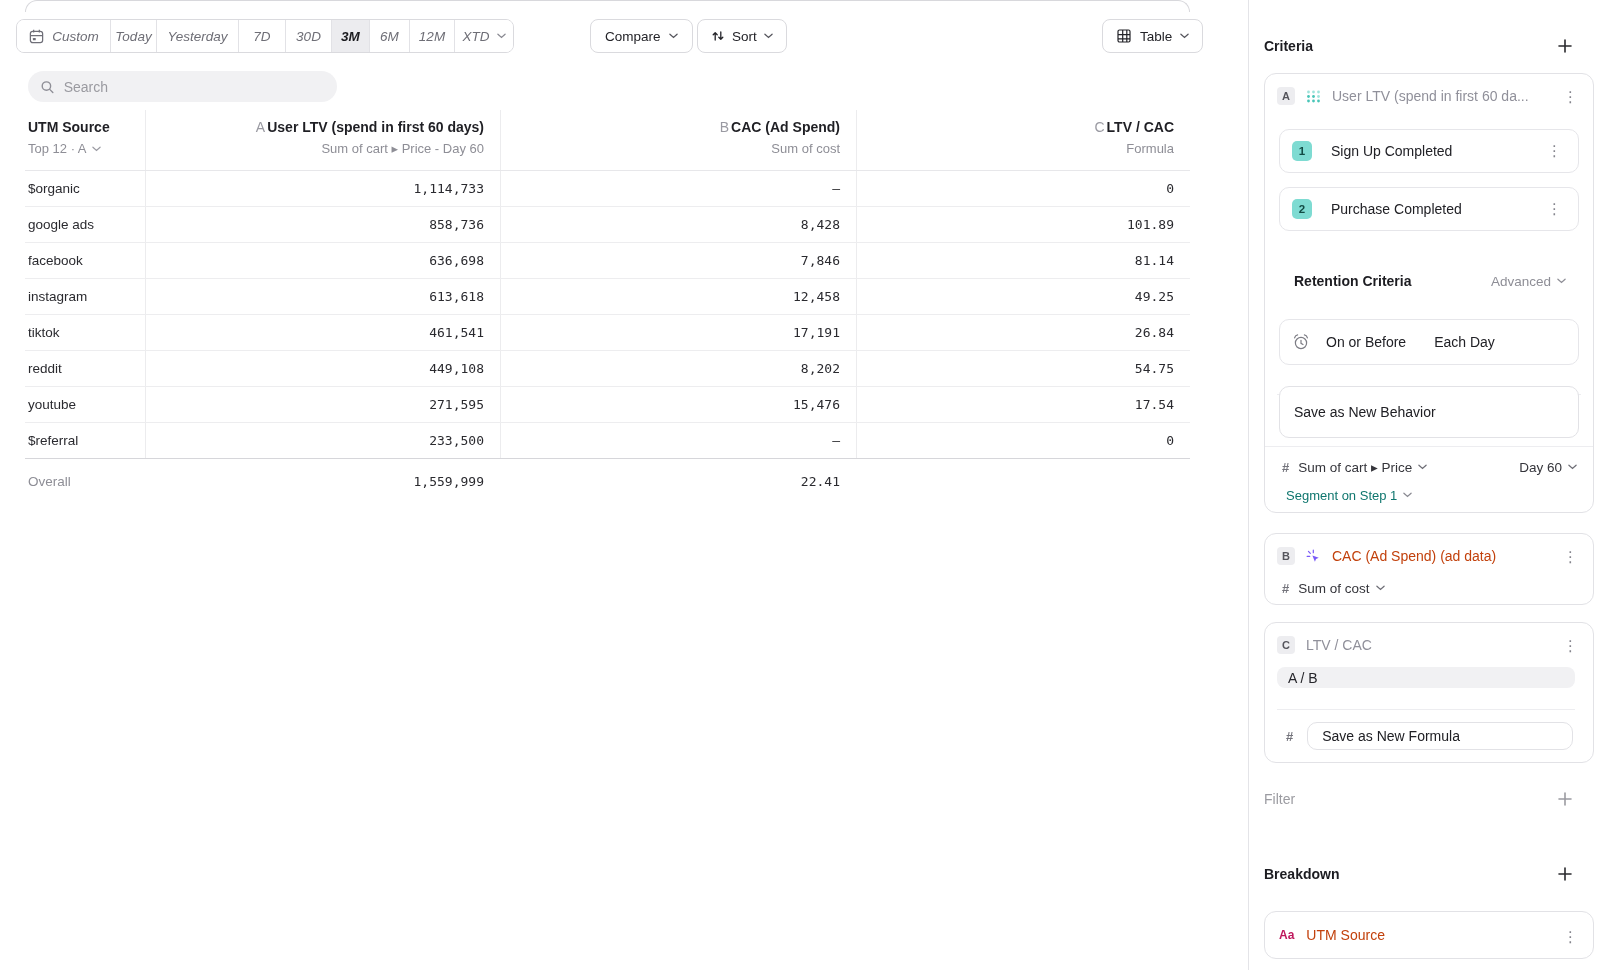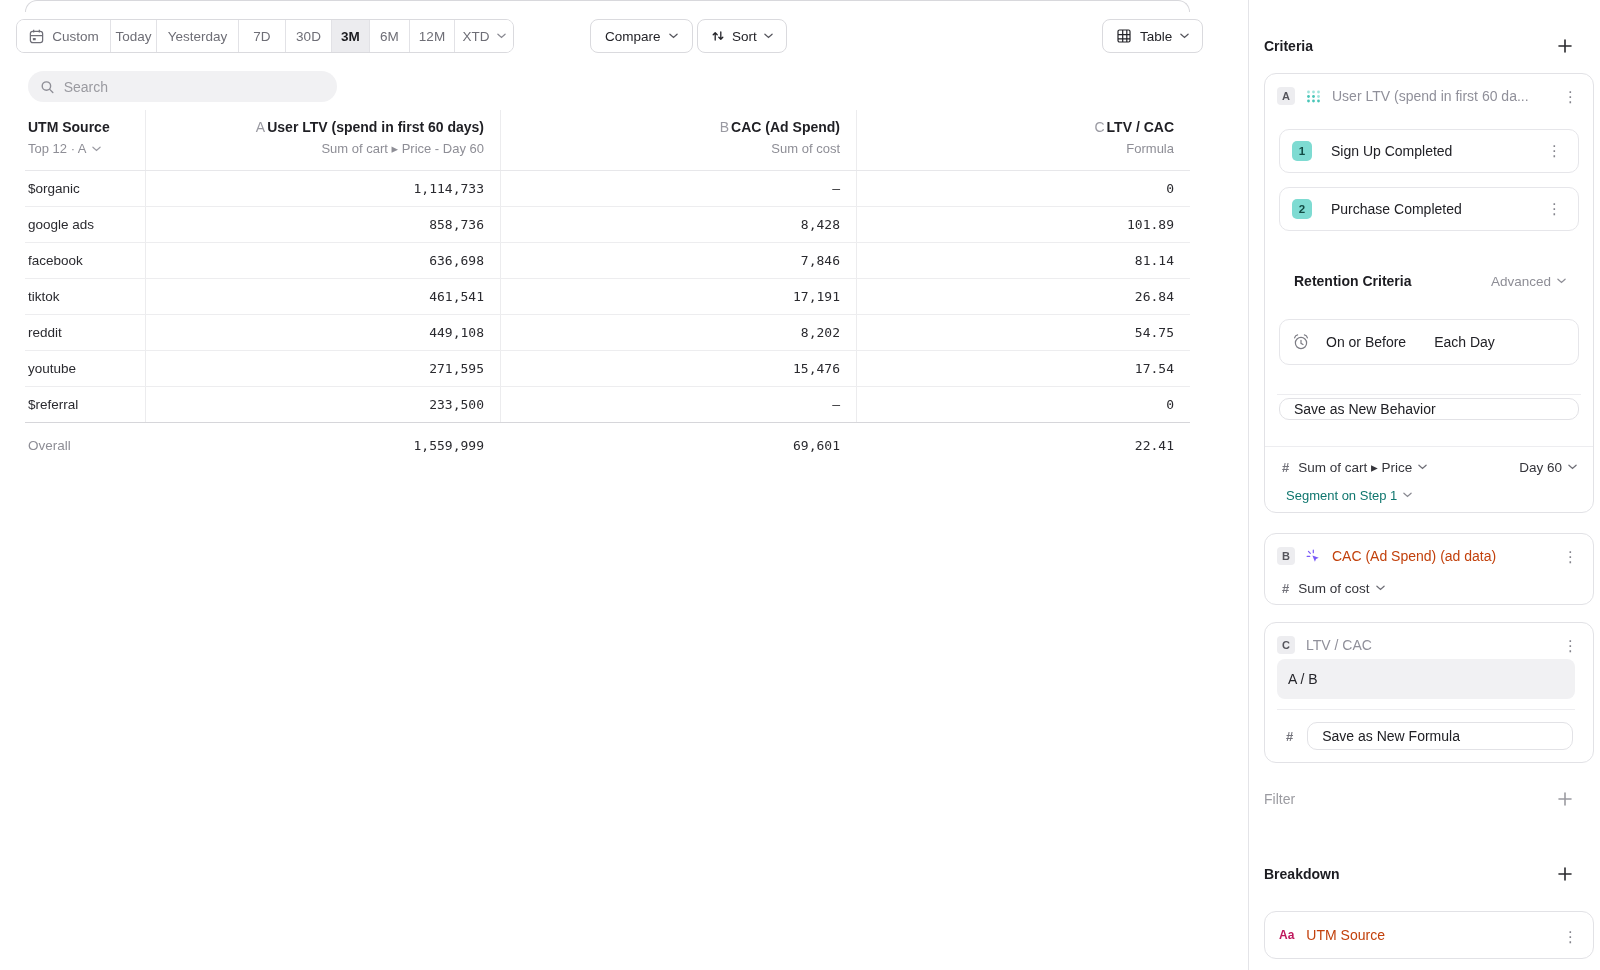--- a/index.html
+++ b/index.html
@@ -10,21 +10,21 @@
   
   #canvas-edge { left:25px; top:0; width:1165px; height:12px;
     border:1px solid #d8d8dc; border-bottom:none; border-radius:12px 12px 0 0; }
 
   
   .btn { display:flex; align-items:center; background:#fff; border:1px solid #dadade;
          border-radius:8px; height:34px; cursor:pointer; font-size:13.5px; color:#232328; }
   #seg-control { left:16px; top:19px; display:flex; height:34px; border:1px solid #dadade;
                  border-radius:8px; overflow:hidden; background:#fff; }
   .seg { display:flex; align-items:center; justify-content:center; gap:7px; height:100%;
-         border-right:1px solid #e2e2e6; color:#6e6e76; font-size:13.5px; cursor:pointer; background:#fff; }
+         border-right:1px solid #e2e2e6; color:#6e6e76; font-size:13.5px; cursor:pointer; background:#fff;font-style:italic; }
   .seg:last-child { border-right:none; }
   .seg.selected { background:#ececef; color:#1b1b1f; font-weight:600; }
   #compare-btn { left:590px; top:19px; padding:0 14px; gap:8px; font-weight:500; }
   #sort-btn { left:697px; top:19px; padding:16px 13px; gap:7px; font-weight:500; }
   #table-btn { left:1102px; top:19px; padding:0 13px; gap:8px; font-weight:500; }
 
   
   #search-box { left:28px; top:71px; width:309px; height:31px; background:#f1f1f3;
                 border-radius:16px; display:flex; align-items:center; padding:0 12px; gap:9px; }
   #search-box input { border:none; outline:none; background:transparent; font-size:14px;
@@ -209,20 +209,26 @@
     <div class="td num bl">8,428</div>
     <div class="td num bl">101.89</div>
   </div>
   <div class="grid trow">
     <div class="td label">facebook</div>
     <div class="td num bl">636,698</div>
     <div class="td num bl">7,846</div>
     <div class="td num bl">81.14</div>
   </div>
   <div class="grid trow">
+    <div class="td label">instagram</div>
+    <div class="td num bl">613,618</div>
+    <div class="td num bl">12,458</div>
+    <div class="td num bl">49.25</div>
+  </div>
+  <div class="grid trow">
     <div class="td label">tiktok</div>
     <div class="td num bl">461,541</div>
     <div class="td num bl">17,191</div>
     <div class="td num bl">26.84</div>
   </div>
   <div class="grid trow">
     <div class="td label">reddit</div>
     <div class="td num bl">449,108</div>
     <div class="td num bl">8,202</div>
     <div class="td num bl">54.75</div>
@@ -235,21 +241,20 @@
   </div>
   <div class="grid trow last-data">
     <div class="td label">$referral</div>
     <div class="td num bl">233,500</div>
     <div class="td num bl">–</div>
     <div class="td num bl">0</div>
   </div>
   <div class="grid orow">
     <div class="td label">Overall</div>
     <div class="td num">1,559,999</div>
-    <div class="td num">69,601</div>
     <div class="td num">22.41</div>
   </div>
 </div>
 
 <div class="abs" id="sidebar">
 
   <div class="abs sb-head" style="top:36px">
     <span class="sb-title">Criteria</span>
     <button class="icon-btn">
       <svg width="16" height="16" viewBox="0 0 16 16" fill="none" stroke="#2a2a2e" stroke-width="1.6" stroke-linecap="round">
@@ -306,21 +311,21 @@
           <circle cx="9" cy="10" r="5.6"></circle>
           <path d="M9 7.3v3l2 1.2"></path>
           <path d="M2.6 4.8c.3-1.5 1.5-2.7 3-3M15.4 4.8c-.3-1.5-1.5-2.7-3-3"></path>
         </svg>
       <span class="step-label">On or Before</span>
       <span class="step-label" style="margin-left:12px">Each Day</span>
     </div>
 
     <div class="divider" style="left:12px; right:12px; top:320px"></div>
 
-    <button class="outline-btn" style="left:14px; right:14px; top:324px; height:22px">
+    <button class="outline-btn" style="left:14px; right:14px; top:312px; height:52px">
       <span>Save as New Behavior</span>
     </button>
 
     <div class="divider" style="left:0; right:0; top:372px"></div>
 
     <div class="hrow" style="left:17px; right:16px; top:382px; height:22px; justify-content:space-between">
       <div style="display:flex; align-items:center; gap:9px">
         <span class="hash">#</span>
         <button class="drop">
           <span>Sum of cart ▸ Price</span>
@@ -367,21 +372,21 @@
       </button>
     </div>
   </div>
 
   <div class="abs card" style="top:622px; height:141px">
     <div class="mhead">
       <span class="badge">C</span>
       <span class="mtitle">LTV / CAC</span>
     </div>
     <button class="kebab" style="top:14px">⋮</button>
-    <div class="formula-input" style="left:12px; right:18px; top:36px; height:40px">
+    <div class="formula-input" style="left:12px; right:18px; top:44px; height:21px">
       <span>A / B</span>
     </div>
     <div class="divider" style="left:12px; right:18px; top:86px"></div>
     <div class="hrow" style="left:21px; top:96px; height:34px; gap:14px">
       <span class="hash">#</span>
       <button class="outline-btn" style="position:static; height:28px; width:266px">
         <span>Save as New Formula</span>
       </button>
     </div>
   </div>

